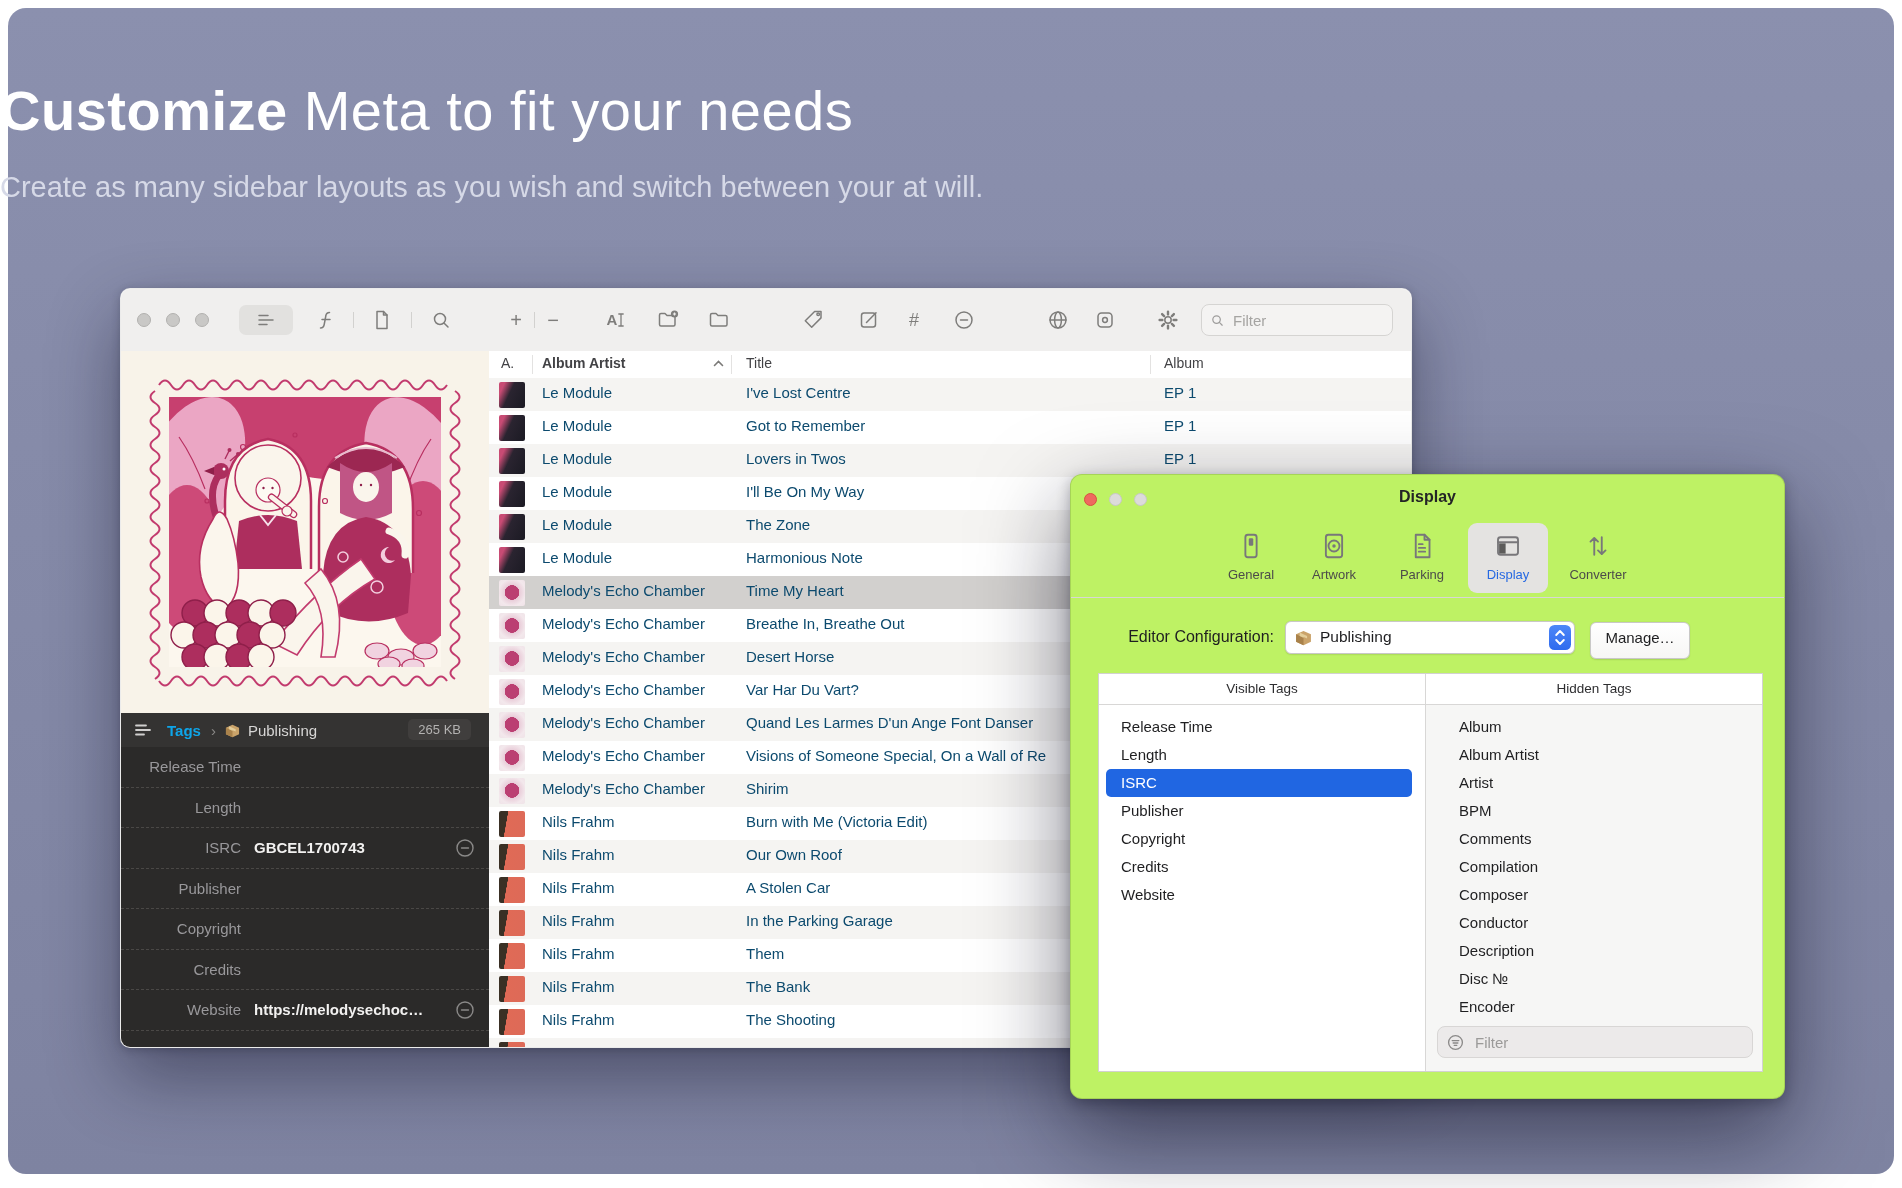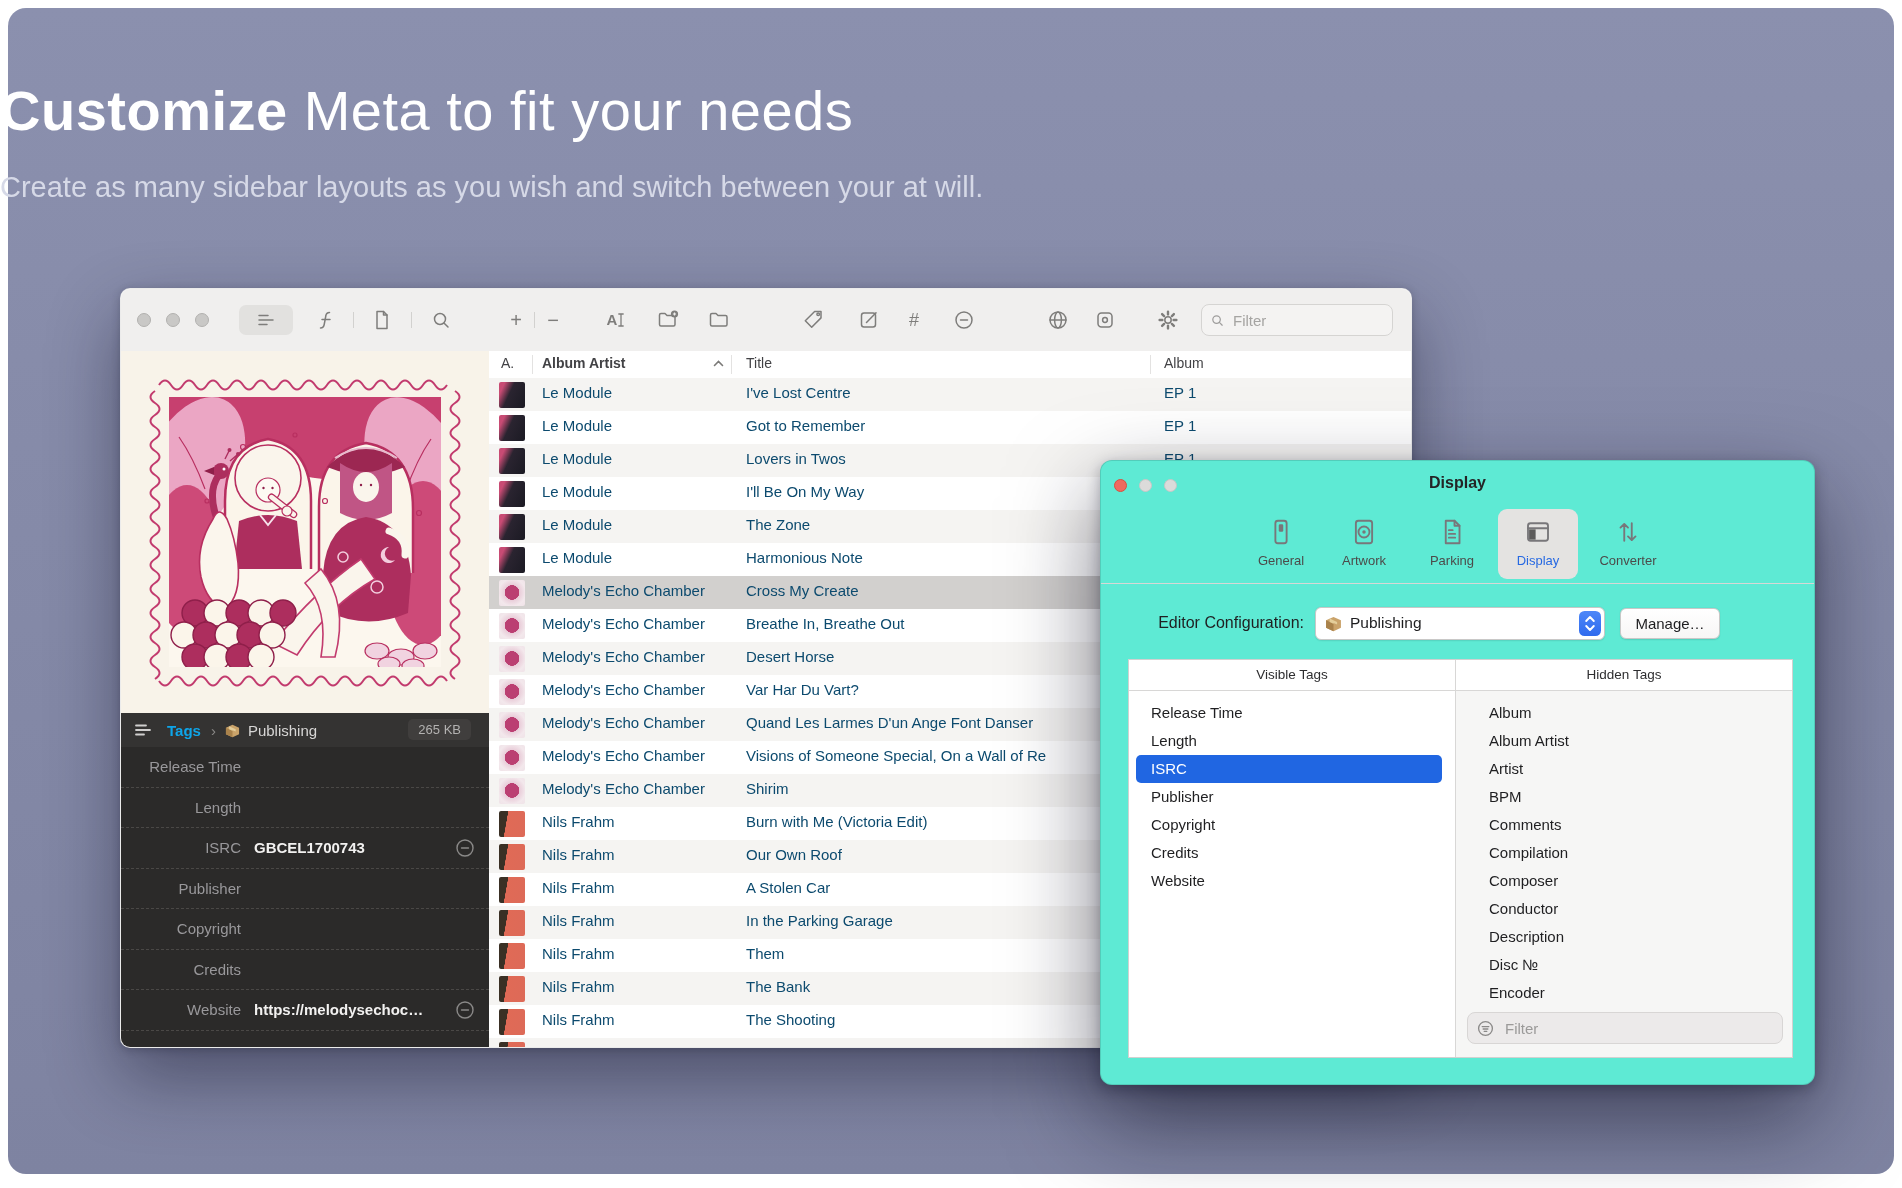--- a/index.html
+++ b/index.html
@@ -58,41 +58,41 @@
   .track.selected{background:#d2d0ce;}
   .thumb{position:absolute;left:10px;top:3.5px;width:26px;height:26px;border-radius:2px;}
   .art-lemodule{background:linear-gradient(115deg,#c84b74 0%,#c84b74 16%,#2a2430 42%,#1b1a23 100%);}
   .art-melody{background:radial-gradient(circle at 50% 48%,#bb3f72 0%,#bb3f72 38%,#e9cdd9 40%,#f3e8ec 72%,#efe2e7 100%);}
   .art-nils{background:linear-gradient(100deg,#3a3025 0%,#3a3025 30%,#e06a56 31%,#dd6a58 100%);}
   .c-artist{position:absolute;left:53px;top:6px;width:185px;white-space:nowrap;overflow:hidden;}
   .c-title{position:absolute;left:257px;top:6px;width:404px;white-space:nowrap;overflow:hidden;}
   .c-album{position:absolute;left:675px;top:6px;width:235px;white-space:nowrap;overflow:hidden;}
 
   
-  .dialog{position:absolute;left:1070px;top:460px;width:715px;height:625px;background:#5eead4;border-radius:12px;
+  .dialog{position:absolute;left:1070px;top:474px;width:715px;height:625px;background:#bef264;border-radius:12px;
           box-shadow:0 35px 90px rgba(12,12,32,.55), 0 4px 14px rgba(12,12,32,.3);z-index:5;
-          border:1px solid rgba(0,0,0,.12);box-sizing:border-box;margin-left:30px;}
+          border:1px solid rgba(0,0,0,.12);box-sizing:border-box;}
   .dlg-tl{position:absolute;top:18px;width:13px;height:13px;border-radius:50%;box-sizing:border-box;}
   .dlg-title{position:absolute;left:0;top:13px;width:100%;text-align:center;font-size:16px;font-weight:700;color:#242426;}
   .tabstrip{position:absolute;left:0;top:0;right:0;height:122px;border-bottom:1px solid #d8d7d5;}
   .tab{position:absolute;top:48px;width:80px;height:70px;border-radius:9px;text-align:center;}
   .tab.selected{background:#e4e3e1;}
   .tab .t-ic{display:inline-block;margin-top:8px;width:30px;height:30px;}
   .tab .t-label{display:block;margin-top:2px;font-size:13px;color:#4c4b4a;}
   .tab.selected .t-label{color:#2669e2;}
   .dic{stroke:#78777a;fill:none;stroke-width:1.5;stroke-linecap:round;stroke-linejoin:round;}
 
   .ec-label{position:absolute;left:18px;top:153px;width:185px;text-align:right;font-size:16px;color:#1f1f21;}
   .dropdown{position:absolute;left:214px;top:146px;width:290px;height:33px;background:#fff;border:1px solid #c9c8c7;
             border-radius:6px;box-sizing:border-box;box-shadow:0 .5px 1.5px rgba(0,0,0,.1);}
   .dropdown .dd-text{position:absolute;left:34px;top:6px;font-size:15.5px;color:#1d1d1f;}
   .dropdown .pkg{position:absolute;left:9px;top:7px;}
   .stepper{position:absolute;right:3px;top:3px;width:22px;height:25px;border-radius:5.5px;
            background:linear-gradient(180deg,#4d87f8,#2f6bee);}
-  .manage-btn{position:absolute;left:519px;top:147px;width:100px;height:31px;border-radius:6px;
+  .manage-btn{position:absolute;left:519px;top:147px;width:100px;height:37px;border-radius:6px;
               background:linear-gradient(#ffffff,#f7f6f5);border:1px solid #c9c8c7;box-sizing:border-box;
               font-size:15px;color:#1e1e20;text-align:center;line-height:29px;box-shadow:0 .5px 1.5px rgba(0,0,0,.12);}
 
   .tagspanel{position:absolute;left:27px;top:198px;width:665px;height:399px;background:#fff;border:1px solid #d2d1d0;
              box-sizing:border-box;overflow:hidden;}
   .tp-rightbg{position:absolute;left:326px;top:30px;right:0;bottom:0;background:#f6f6f5;}
   .tp-div{position:absolute;left:326px;top:0;bottom:0;width:1px;background:#d8d7d6;}
   .tp-head{position:absolute;left:0;top:0;right:0;height:30px;border-bottom:1px solid #d8d7d6;font-size:13.5px;color:#2e2e30;}
   .tp-head .hl{position:absolute;left:0;width:326px;text-align:center;top:7px;}
   .tp-head .hr{position:absolute;left:327px;right:0;text-align:center;top:7px;}
@@ -424,21 +424,21 @@
   </div>
           <div class="track">
     <span class="thumb art-lemodule"></span>
     <span class="c-artist">Le Module</span>
     <span class="c-title">Harmonious Note</span>
     <span class="c-album">EP 1</span>
   </div>
           <div class="track stripe selected">
     <span class="thumb art-melody"></span>
     <span class="c-artist">Melody's Echo Chamber</span>
-    <span class="c-title">Cross My Create</span>
+    <span class="c-title">Time My Heart</span>
     <span class="c-album"></span>
   </div>
           <div class="track">
     <span class="thumb art-melody"></span>
     <span class="c-artist">Melody's Echo Chamber</span>
     <span class="c-title">Breathe In, Breathe Out</span>
     <span class="c-album"></span>
   </div>
           <div class="track stripe">
     <span class="thumb art-melody"></span>

